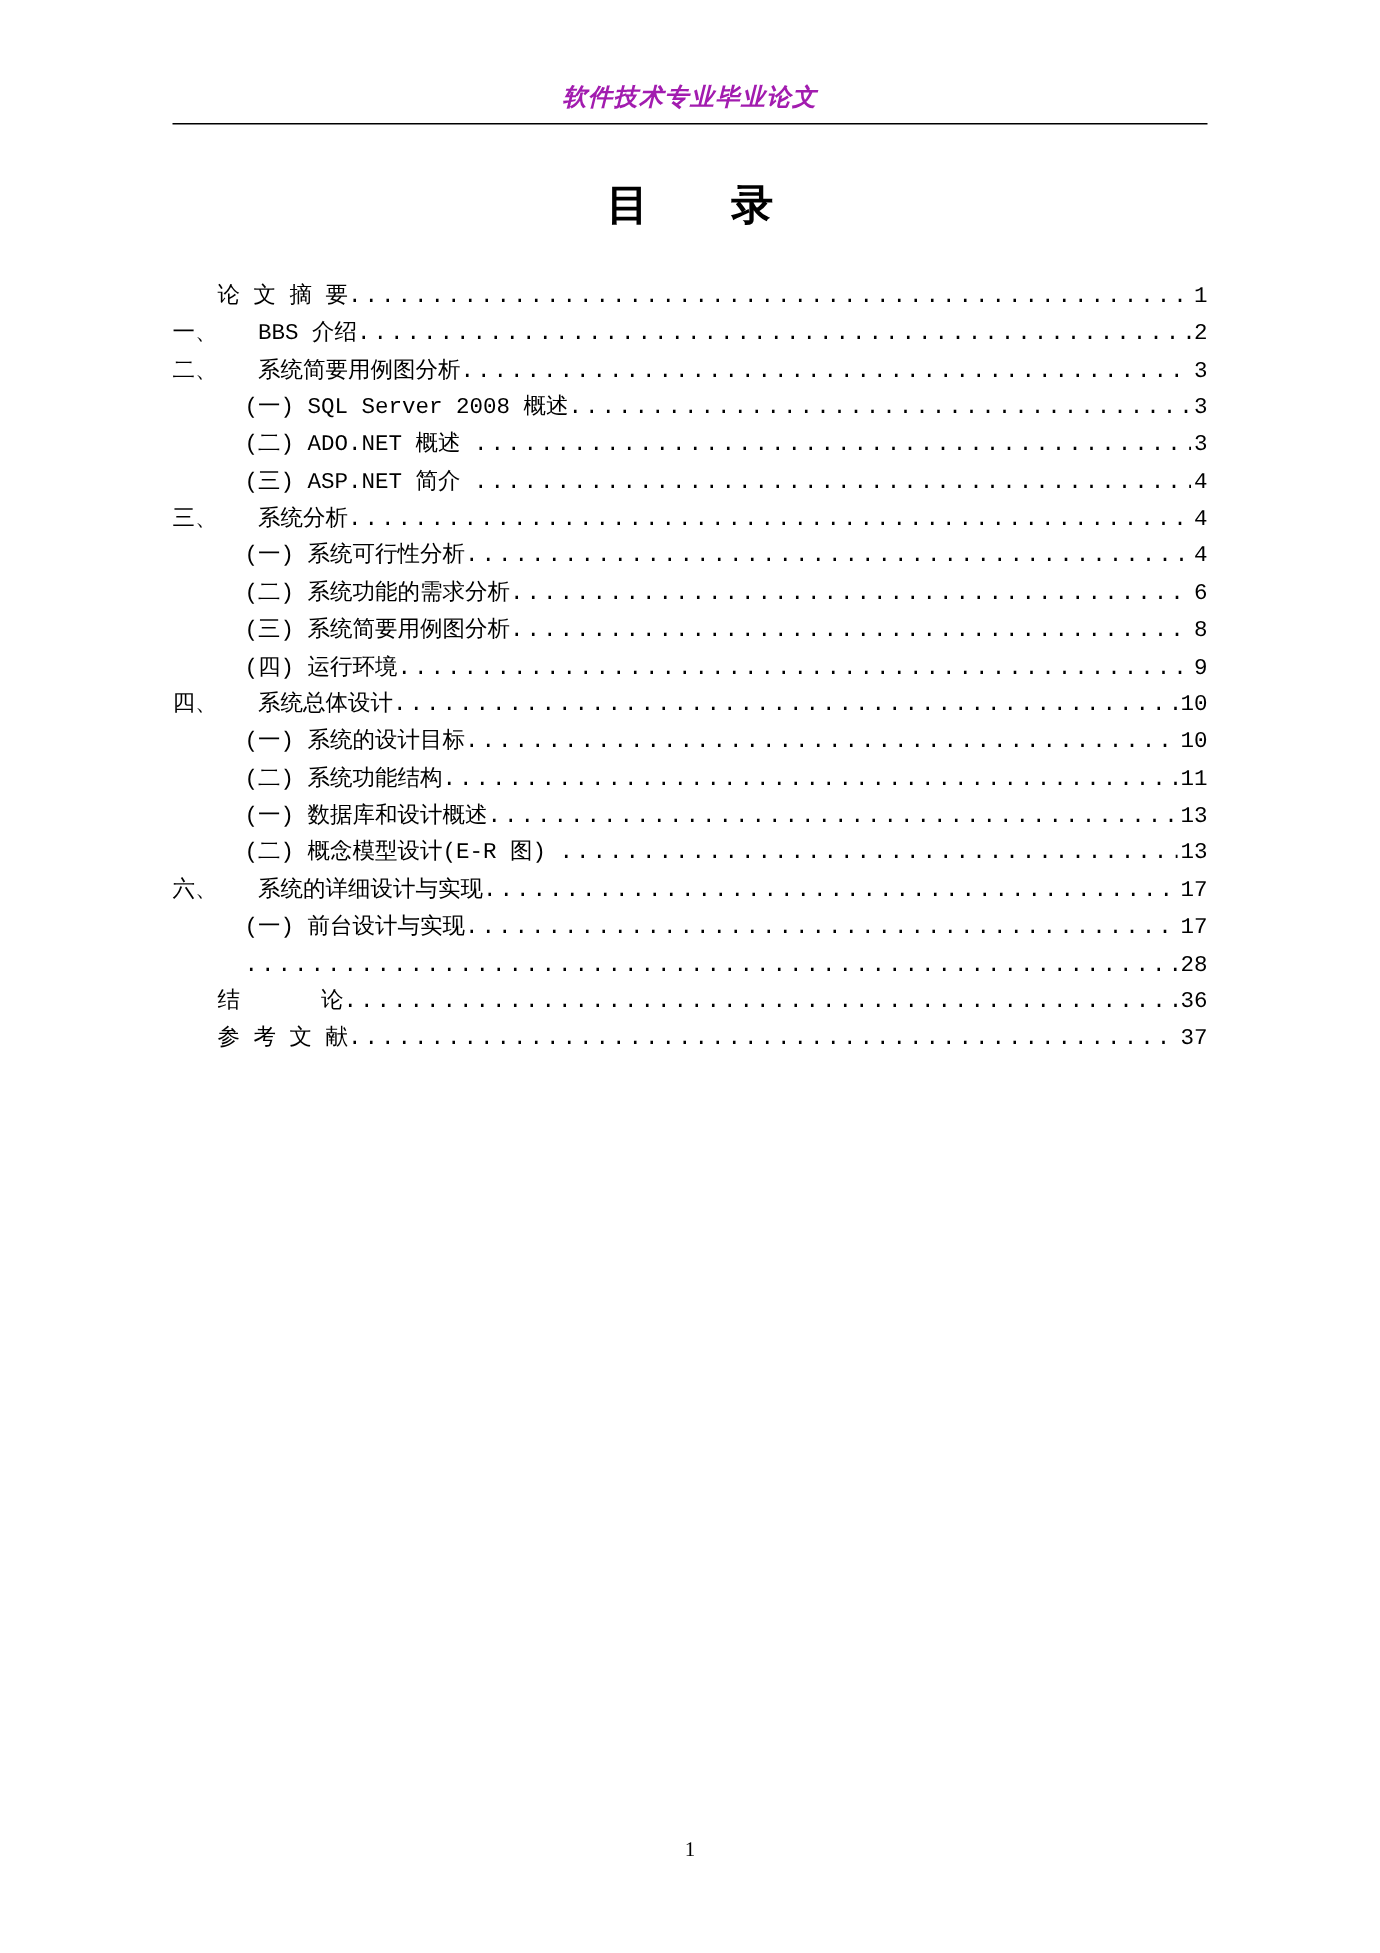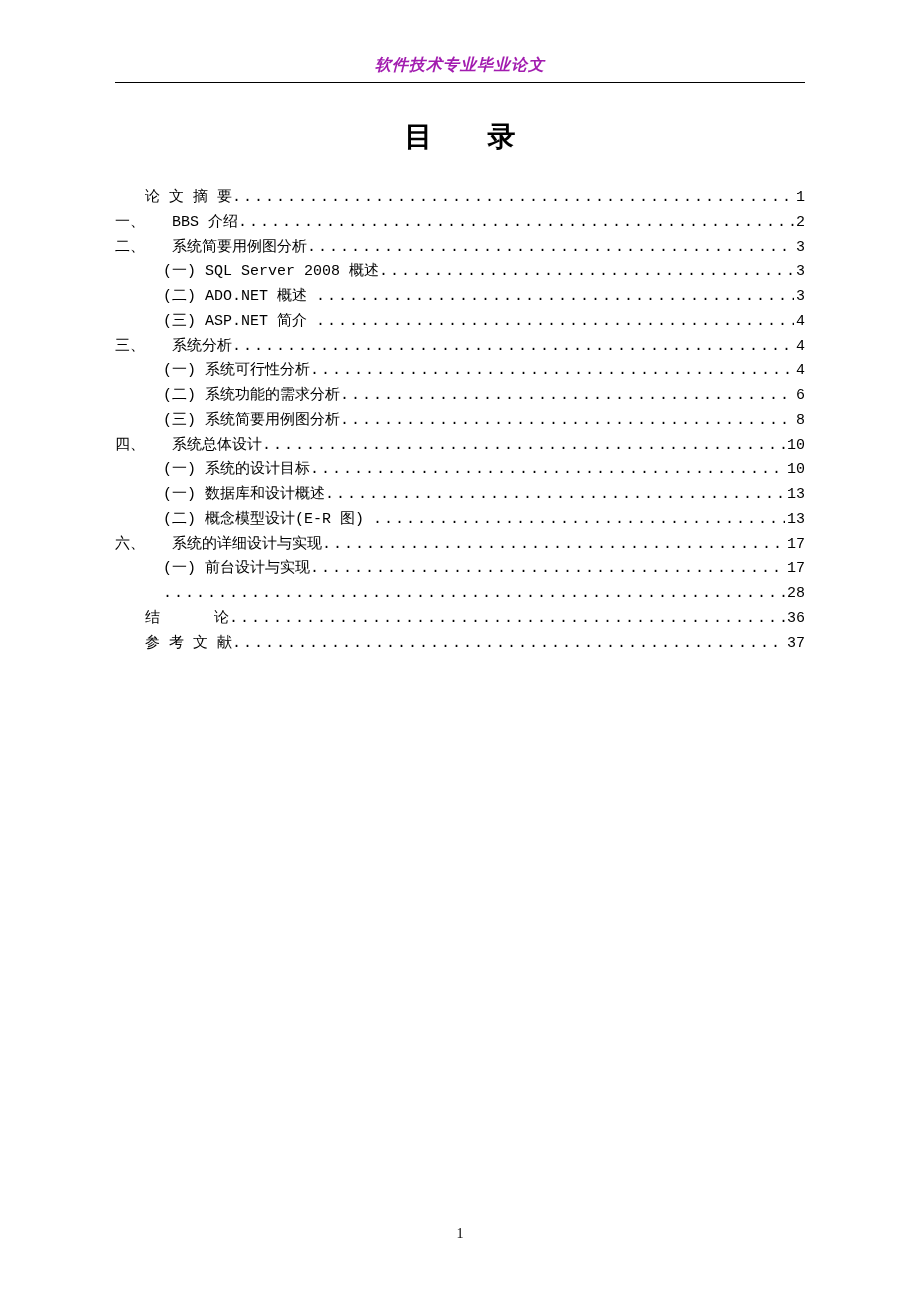--- a/index.html
+++ b/index.html
@@ -136,29 +136,39 @@
       <div class="toc-entry indent-1">
         <span class="toc-label"><span>(二)</span> <span>系统功能的需求分析</span></span>
         <span class="toc-dots"></span>
         <span class="toc-page">6</span>
       </div>
       <div class="toc-entry indent-1">
         <span class="toc-label"><span>(三)</span> <span>系统简要用例图分析</span></span>
         <span class="toc-dots"></span>
         <span class="toc-page">8</span>
       </div>
+      <div class="toc-entry indent-1">
+        <span class="toc-label"><span>(四)</span> <span>运行环境</span></span>
+        <span class="toc-dots"></span>
+        <span class="toc-page">9</span>
+      </div>
       <div class="toc-entry indent-chapter">
         <span class="toc-label"><span>四、</span>   <span>系统总体设计</span></span>
         <span class="toc-dots"></span>
         <span class="toc-page">10</span>
       </div>
       <div class="toc-entry indent-1">
         <span class="toc-label"><span>(一)</span> <span>系统的设计目标</span></span>
         <span class="toc-dots"></span>
         <span class="toc-page">10</span>
+      </div>
+      <div class="toc-entry indent-1">
+        <span class="toc-label"><span>(二)</span> <span>系统功能结构</span></span>
+        <span class="toc-dots"></span>
+        <span class="toc-page">11</span>
       </div>
       <div class="toc-entry indent-1">
         <span class="toc-label"><span>(一)</span> <span>数据库和设计概述</span></span>
         <span class="toc-dots"></span>
         <span class="toc-page">13</span>
       </div>
       <div class="toc-entry indent-1">
         <span class="toc-label"><span>(二)</span> <span>概念模型设计(E-R 图) </span></span>
         <span class="toc-dots"></span>
         <span class="toc-page">13</span>

